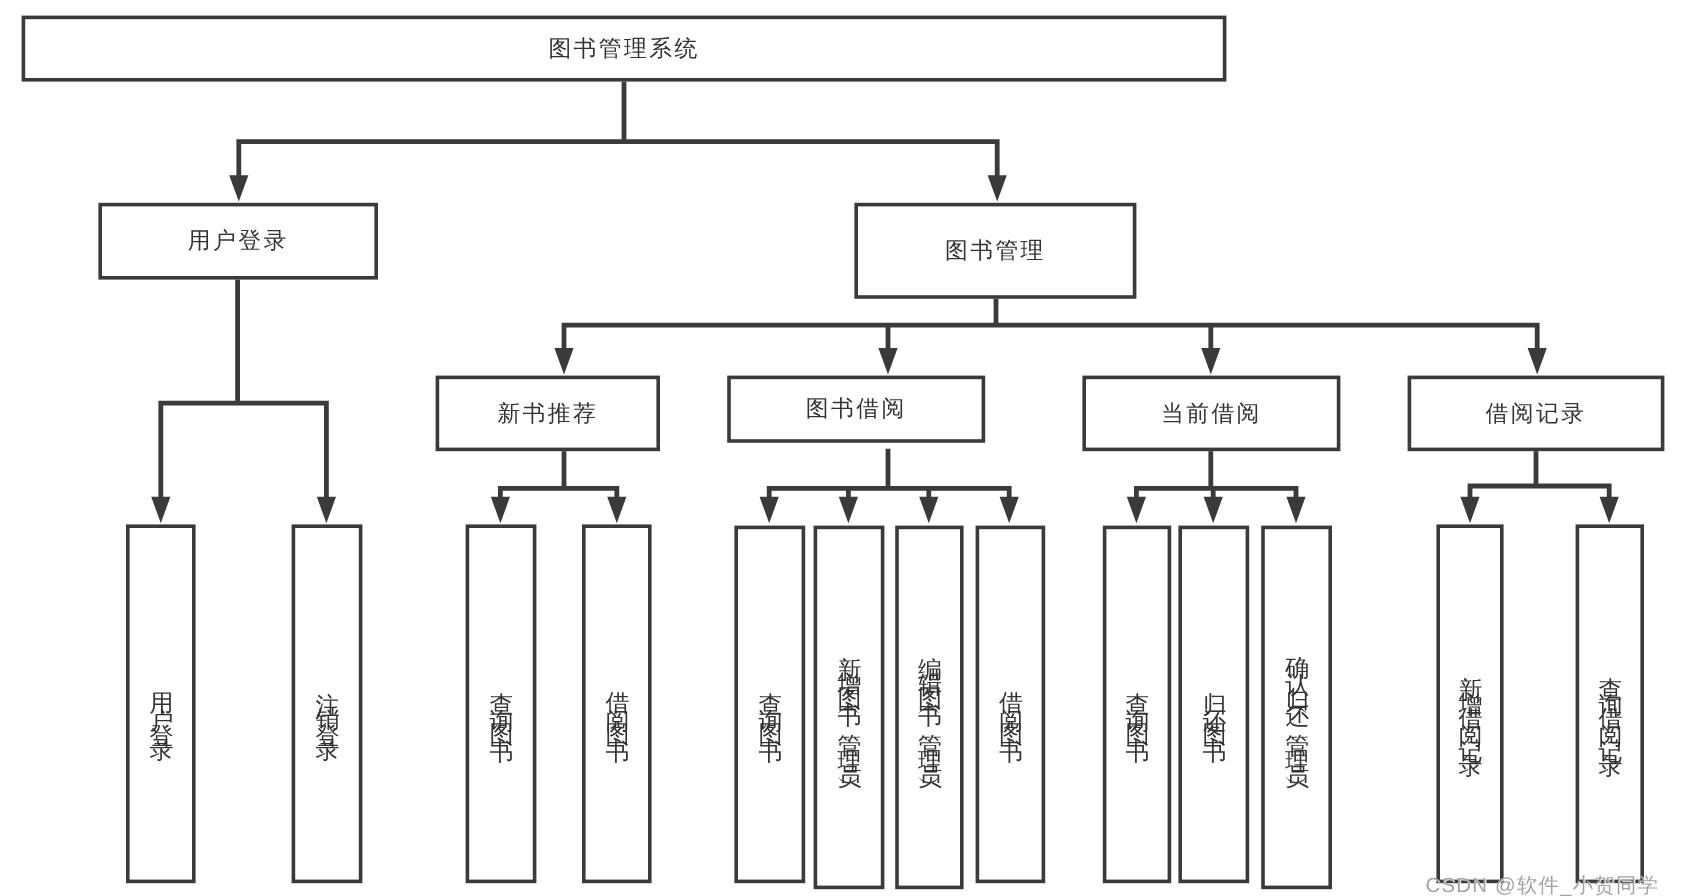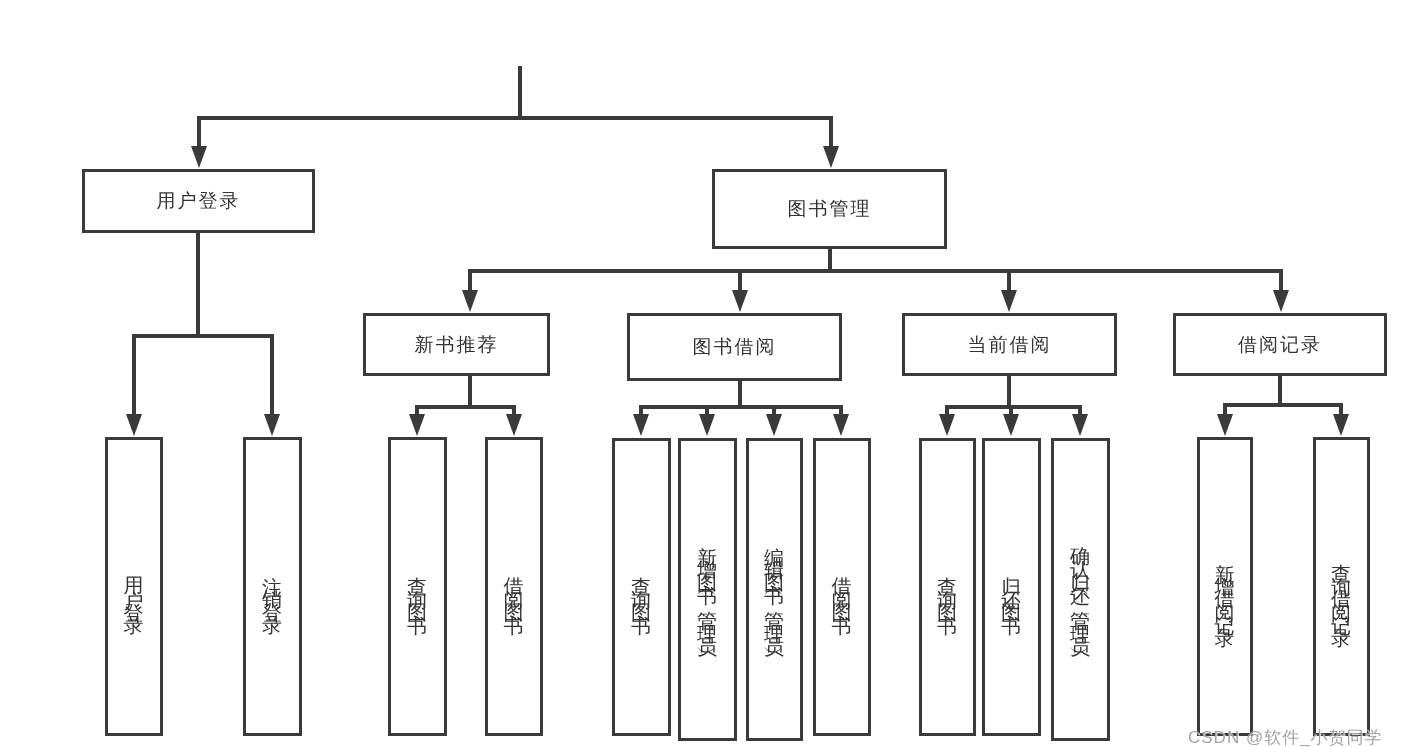--- a/index.html
+++ b/index.html
@@ -84,32 +84,35 @@
       <path d="M766 414 L782 414 L774 436 Z"></path>
       <path d="M833 414 L849 414 L841 436 Z"></path>
       <path d="M939 414 L955 414 L947 436 Z"></path>
       <path d="M1003 414 L1019 414 L1011 436 Z"></path>
       <path d="M1072 414 L1088 414 L1080 436 Z"></path>
       <path d="M1217 414 L1233 414 L1225 436 Z"></path>
       <path d="M1333 414 L1349 414 L1341 436 Z"></path>
     </g>
   </svg>
 
+  <div class="node" style="left:18px;top:13px;width:1004px;height:55px">
+    <span class="h-label">图书管理系统</span>
+  </div>
 
   <div class="node" style="left:82px;top:169px;width:233px;height:64px">
     <span class="h-label">用户登录</span>
   </div>
   <div class="node" style="left:712px;top:169px;width:235px;height:80px">
     <span class="h-label">图书管理</span>
   </div>
 
   <div class="node" style="left:363px;top:313px;width:187px;height:63px">
     <span class="h-label">新书推荐</span>
   </div>
-  <div class="node" style="left:627px;top:313px;width:215px;height:68px">
+  <div class="node" style="left:606px;top:313px;width:215px;height:56px">
     <span class="h-label">图书借阅</span>
   </div>
   <div class="node" style="left:902px;top:313px;width:215px;height:63px">
     <span class="h-label">当前借阅</span>
   </div>
   <div class="node" style="left:1173px;top:313px;width:214px;height:63px">
     <span class="h-label">借阅记录</span>
   </div>
 
   <div class="node" style="left:105px;top:437px;width:58px;height:299px">

